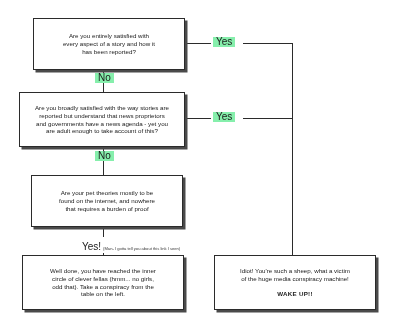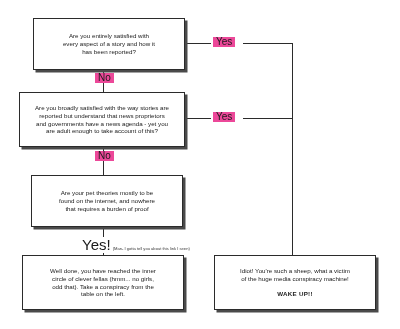--- a/index.html
+++ b/index.html
@@ -94,40 +94,40 @@
   #conn-yes2-a { left: 185px; top: 118px; width: 26px; }
   #conn-yes2-b { left: 243px; top: 118px; width: 50px; }
   
   #conn-right-spine { left: 292px; top: 43px; height: 212px; }
 
   
   .edge-label {
     position: absolute;
     font-size: 10px;
     color: #1a1a1a;
-    background: #ec4899;
+    background: #86efac;
     padding: 0 3px;
     line-height: 1;
     white-space: nowrap;
   }
   #label-no-1   { left: 95px;  top: 73px; }
   #label-no-2   { left: 95px;  top: 151px; }
   #label-yes-1  { left: 213px; top: 37px; }
   #label-yes-2  { left: 213px; top: 112px; }
 
   #label-yes-3 {
     position: absolute;
     left: 80px; top: 237px;
     white-space: nowrap;
     background: #ffffff;
     padding: 0 2px;
     line-height: 1;
   }
   #label-yes-3 .main {
-    font-size: 15px;
+    font-size: 10px;
     color: #1a1a1a;
     vertical-align: baseline;
     text-align: right;
   }
   #label-yes-3 .aside {
     font-size: 4.1px;
     color: #3a3a3a;
     vertical-align: baseline;
     margin-left: 2px;
   }

